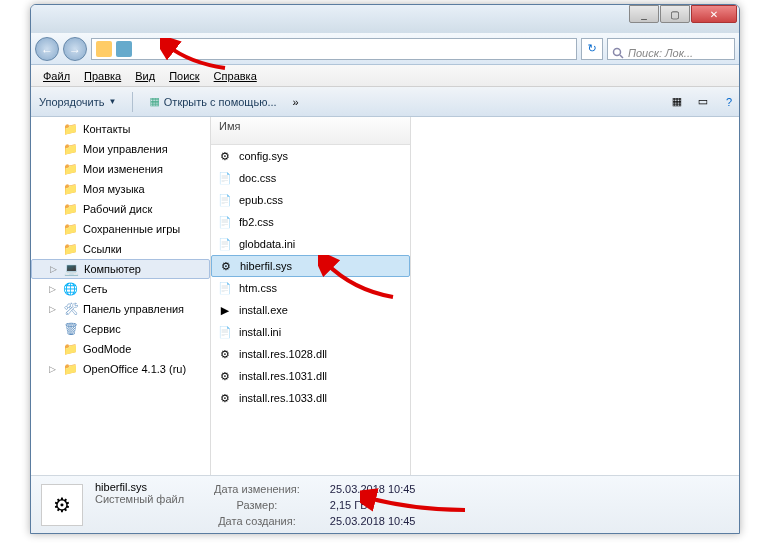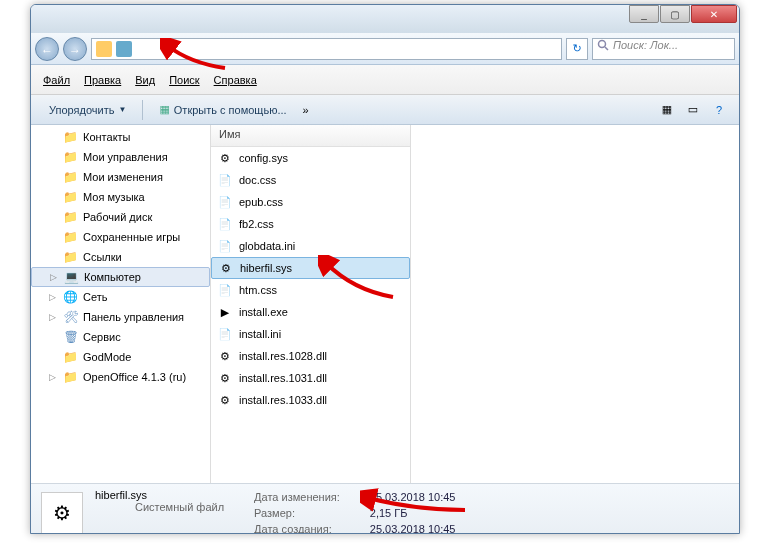--- a/index.html
+++ b/index.html
@@ -11,57 +11,57 @@
 .winbtns { display: flex; gap: 1px; }
 .winbtn { width: 30px; height: 18px; display: flex; align-items: center; justify-content: center; font-size: 10px; border-radius: 0 0 2px 2px; }
 .winbtn.min, .winbtn.max { background: linear-gradient(#e8e8e8,#c8c8c8); color: #333; border: 1px solid #888; }
 .winbtn.cls { background: linear-gradient(#e88,#c44); color: #fff; border: 1px solid #a33; width: 46px; }
 
 .navbar { height: 32px; background: linear-gradient(#f4f8fc,#dce8f4); display: flex; align-items: center; padding: 0 4px; gap: 4px; border-bottom: 1px solid #b0c4d8; }
 .navbtn { width: 24px; height: 24px; border-radius: 50%; background: radial-gradient(#cde,#8ac); border: 1px solid #68a; display: flex; align-items: center; justify-content: center; color: #fff; font-size: 12px; }
 .addrbar { flex: 1; height: 22px; background: #fff; border: 1px solid #a0b0c0; display: flex; align-items: center; padding: 0 4px; gap: 4px; }
 .addricon { width: 16px; height: 16px; background: #fc6; border-radius: 2px; }
 .refreshbtn { width: 22px; height: 22px; background: #fff; border: 1px solid #a0b0c0; display: flex; align-items: center; justify-content: center; color: #06c; }
-.searchbox { width: 143px; height: 22px; background: #fff; border: 1px solid #a0b0c0; display: flex; align-items: flex-start; padding: 0 4px; color: #888; font-style: italic; }
+.searchbox { width: 128px; height: 22px; background: #fff; border: 1px solid #a0b0c0; display: flex; align-items: flex-end; padding: 0 4px; color: #888; font-style: italic; }
 .searchbox svg { margin-right: 4px; }
 
-.menubar { height: 30px; background: linear-gradient(#f8f8f8,#eee); display: flex; align-items: center; padding: 0 6px; gap: 2px; border-bottom: 1px solid #d0d0d0; }
+.menubar { height: 22px; background: linear-gradient(#f8f8f8,#eee); display: flex; align-items: center; padding: 0 6px; gap: 2px; border-bottom: 1px solid #d0d0d0; }
 .menuitem { padding: 2px 6px; }
 .menuitem u { text-decoration: underline; }
 
-.toolbar { height: 30px; background: linear-gradient(#f0f4f8,#d8e4f0); display: flex; align-items: center; padding: 0 10px; gap: 8px; border-bottom: 1px solid #b8c8d8; }
+.toolbar { height: 30px; background: linear-gradient(#f0f4f8,#d8e4f0); display: flex; align-items: center; padding: 0 0; gap: 8px; border-bottom: 1px solid #b8c8d8; }
 .toolbtn { padding: 3px 8px; display: flex; align-items: center; gap: 4px; color: #1a3a5a; }
 .toolbtn .chev { font-size: 8px; }
 .toolsep { width: 1px; height: 20px; background: #b0c0d0; }
 .tbright { margin-left: auto; display: flex; gap: 6px; align-items: center; }
 .tbicon { width: 20px; height: 20px; display: flex; align-items: center; justify-content: center; }
 
 .body { display: flex; height: 358px; }
 .tree { width: 180px; background: #fff; border-right: 1px solid #ddd; overflow-y: scroll; padding: 2px 0; }
 .treeitem { display: flex; align-items: center; height: 20px; padding-left: 18px; gap: 4px; white-space: nowrap; }
 .treeitem.sel { background: #e4ecf6; border: 1px solid #a8c0e0; border-radius: 2px; }
 .treeitem .exp { width: 10px; font-size: 9px; color: #888; }
 .ticon { width: 16px; height: 16px; display: inline-flex; align-items: center; justify-content: center; font-size: 12px; }
 .folder { color: #f0c040; }
 .drive { color: #6090c0; }
 
 .list { width: 200px; border-right: 1px solid #ddd; display: flex; flex-direction: column; overflow-y: scroll; position: relative; }
-.colhdr { height: 22px; background: linear-gradient(#fdfdfd,#f0f0f0); border-bottom: 1px solid #e0e0e0; padding: 3px 8px; color: #444; }
+.colhdr { height: 28px; background: linear-gradient(#fdfdfd,#f0f0f0); border-bottom: 1px solid #e0e0e0; padding: 3px 8px; color: #444; }
 .fileitem { display: flex; align-items: center; height: 22px; padding: 0 6px; gap: 6px; }
 .fileitem.sel { background: #cde6f7; border: 1px solid #7ab4e0; border-radius: 2px; }
 .ficon { width: 16px; height: 16px; display: inline-flex; align-items: center; justify-content: center; }
 
 .preview { flex: 1; display: flex; align-items: center; justify-content: center; color: #666; padding: 10px; text-align: center; }
 
 .details { height: 58px; border-top: 1px solid #d0d8e0; background: linear-gradient(#f4f8fc,#e8eef4); display: flex; align-items: center; padding: 4px 10px; gap: 12px; }
 .bigicon { width: 42px; height: 42px; background: #fff; border: 1px solid #ccc; display: flex; align-items: center; justify-content: center; font-size: 20px; }
 .dinfo { display: flex; gap: 30px; }
 .dcol1 .fname { color: #000; }
-.dcol1 .ftype { color: #666; margin-left: 40px; }
-.dlabels { color: #666; text-align: left; line-height: 16px; }
+.dcol1 .ftype { color: #666; }
+.dlabels { color: #666; text-align: center; line-height: 16px; }
 .dvalues { color: #224; line-height: 16px; }
 
 .arrow { position: absolute; z-index: 100; pointer-events: none; }
 .arrow svg { display: block; }
 
 ::-webkit-scrollbar { width: 16px; }
 ::-webkit-scrollbar-track { background: #f0f0f0; }
 ::-webkit-scrollbar-thumb { background: #c8d0d8; border: 1px solid #a0b0c0; border-radius: 2px; }
 ::-webkit-scrollbar-button { background: #e0e4e8; height: 16px; border: 1px solid #b0c0d0; }
 </style>

